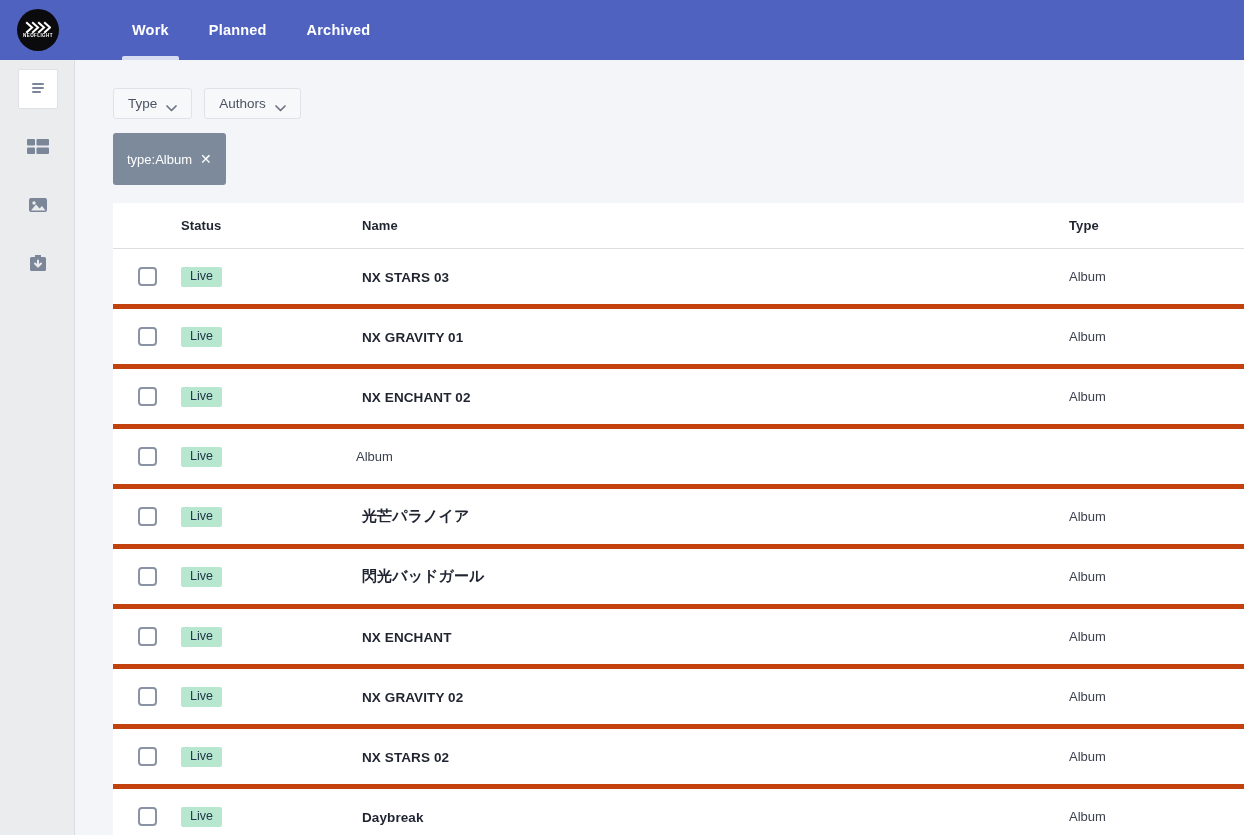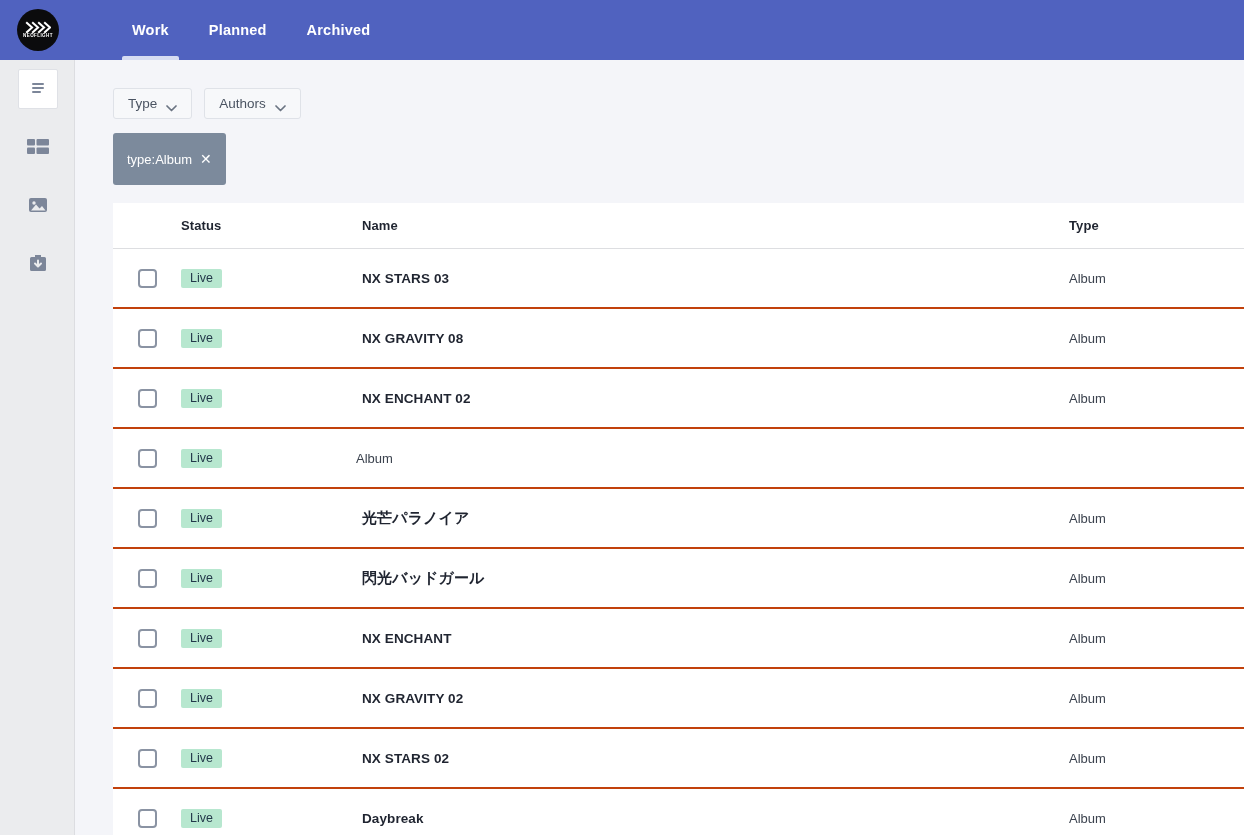--- a/index.html
+++ b/index.html
@@ -162,21 +162,21 @@
   .table-wrap {
     margin-top: 18px;
     margin-left: 38px;
     width: 1131px;
     background: #ffffff;
   }
   .trow {
     display: flex;
     align-items: center;
     height: 60px;
-    border-bottom: 2px solid #c2410c;
+    border-bottom: 5px solid #c2410c;
     background: #ffffff;
   }
   .thead {
     height: 46px;
     border-bottom: 1px solid #dddee1;
   }
   .c-check { width: 68px; flex: 0 0 68px; display: flex; align-items: center; justify-content: center; }
   .c-status { width: 175px; flex: 0 0 175px; padding-left: 0; }
   .c-name { flex: 1 1 auto; padding-left: 6px; }
   .c-type { width: 175px; flex: 0 0 175px; }
@@ -352,21 +352,21 @@
           </div>
           <div class="c-status"><span class="badge-live">Live</span></div>
           <div class="c-name"><span class="cell-name">NX STARS 03</span></div>
           <div class="c-type cell-type">Album</div>
         </div>
         <div class="trow">
           <div class="c-check">
             <div class="checkbox"></div>
           </div>
           <div class="c-status"><span class="badge-live">Live</span></div>
-          <div class="c-name"><span class="cell-name">NX GRAVITY 08</span></div>
+          <div class="c-name"><span class="cell-name">NX GRAVITY 01</span></div>
           <div class="c-type cell-type">Album</div>
         </div>
         <div class="trow">
           <div class="c-check">
             <div class="checkbox"></div>
           </div>
           <div class="c-status"><span class="badge-live">Live</span></div>
           <div class="c-name"><span class="cell-name">NX ENCHANT 02</span></div>
           <div class="c-type cell-type">Album</div>
         </div>

